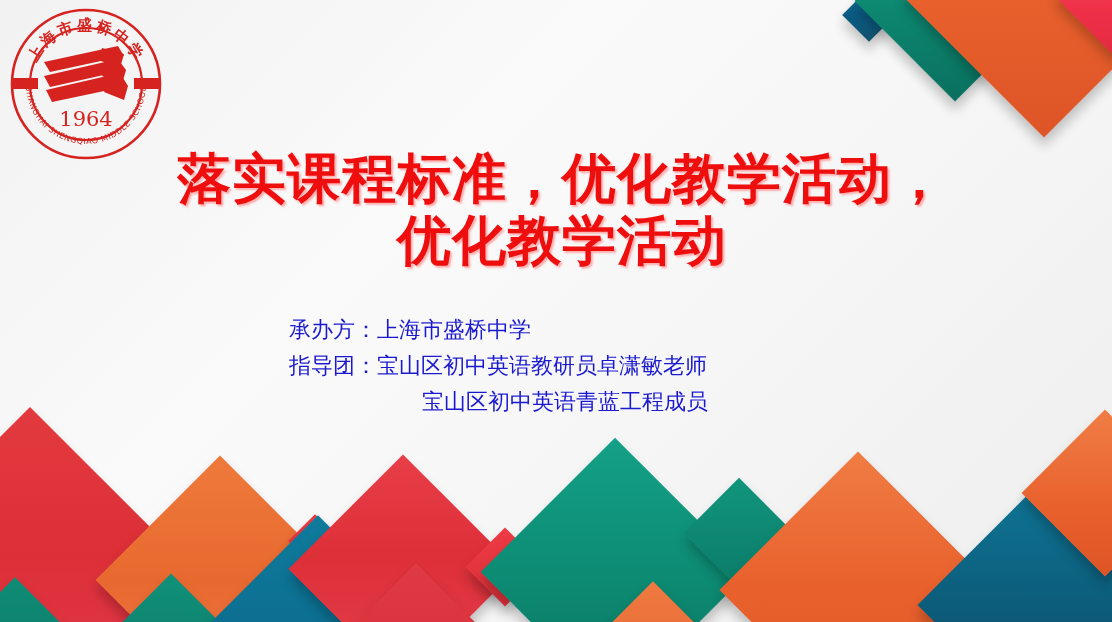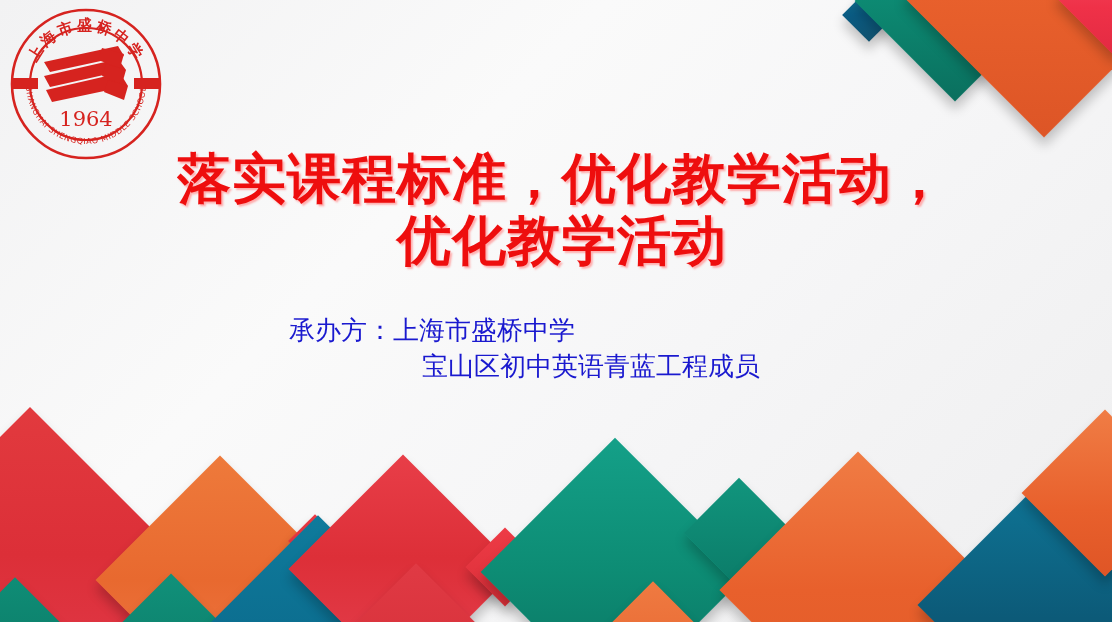--- a/index.html
+++ b/index.html
@@ -58,21 +58,21 @@
     white-space: nowrap;
   }
 
   
   .sub-block {
     position: absolute;
     left: 289px;
     top: 312px;
     z-index: 20;
     color: #1a19cf;
-    font-size: 26px;
+    font-size: 22px;
     line-height: 36px;
     white-space: nowrap;
   }
   .sub-line { display: block; }
   .sub-line.indented { padding-left: 133px; }
 </style>
 </head>
 <body>
 
 <div id="slide">
@@ -172,16 +172,17 @@
     </svg>
   </div>
 
   <div class="title-block">
     <div class="title-line">落实课程标准，优化教学活动，</div>
     <div class="title-line">优化教学活动</div>
   </div>
 
   <div class="sub-block">
     <span class="sub-line">承办方：上海市盛桥中学</span>
+    <span class="sub-line">指导团：宝山区初中英语教研员卓潇敏老师</span>
     <span class="sub-line indented">宝山区初中英语青蓝工程成员</span>
   </div>
 
 </div>
 
 </body></html>

